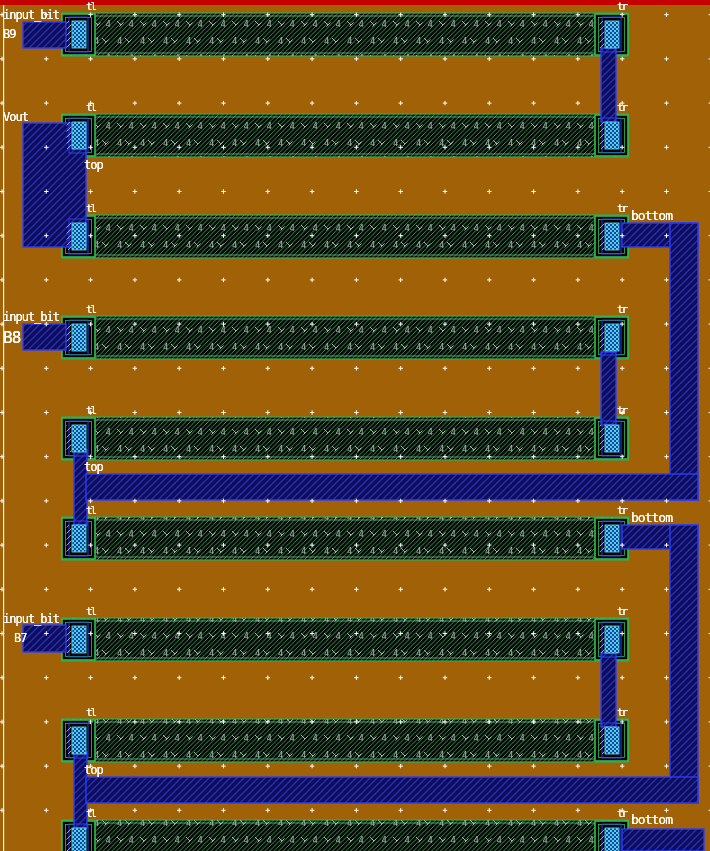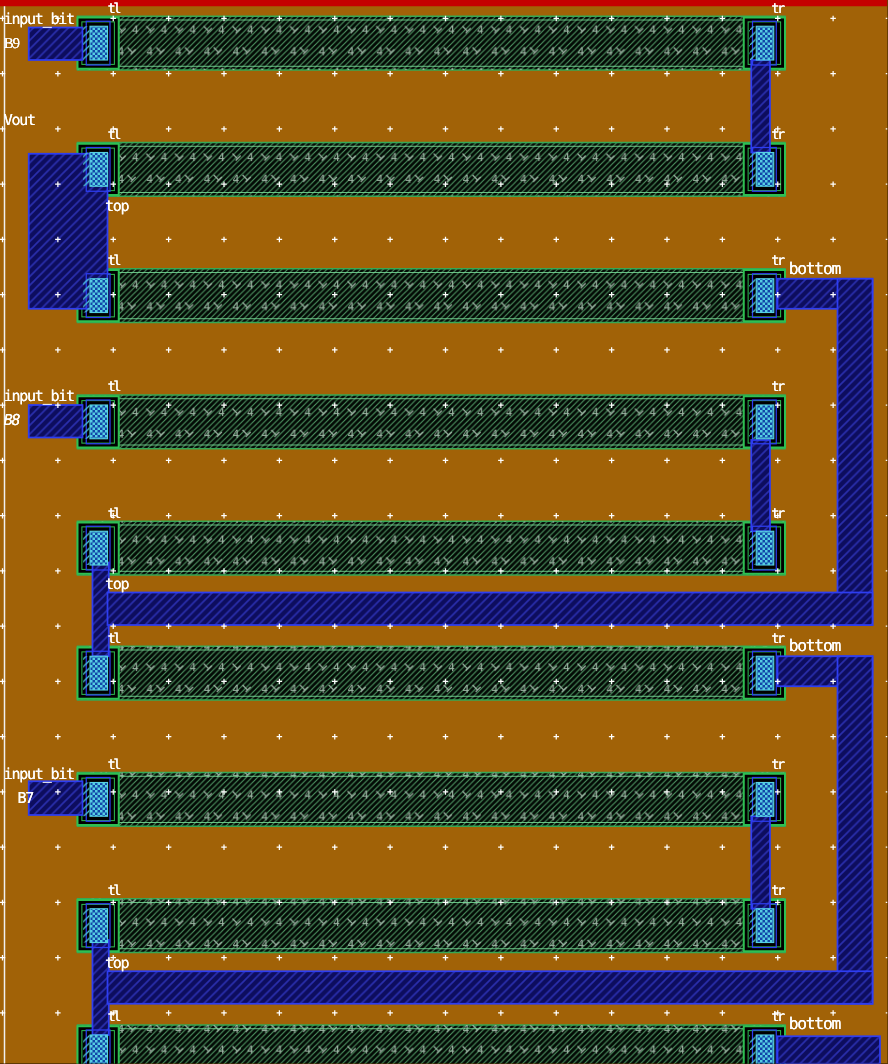--- a/index.html
+++ b/index.html
@@ -185,26 +185,26 @@
       <g>
         <rect x="0" y="0" width="710" height="5" fill="#c40000"></rect>
         <rect x="3" y="5" width="1.2" height="846" fill="#f0f0f0"></rect>
       </g>
       <g>
         <path d="M-0.2 14.7H4.2M2.0 12.5V16.9M-0.2 58.9H4.2M2.0 56.7V61.1M-0.2 103.1H4.2M2.0 100.9V105.3M-0.2 147.3H4.2M2.0 145.1V149.5M-0.2 191.5H4.2M2.0 189.3V193.7M-0.2 235.7H4.2M2.0 233.5V237.9M-0.2 279.9H4.2M2.0 277.7V282.1M-0.2 324.1H4.2M2.0 321.9V326.3M-0.2 368.3H4.2M2.0 366.1V370.5M-0.2 412.5H4.2M2.0 410.3V414.7M-0.2 456.7H4.2M2.0 454.5V458.9M-0.2 500.9H4.2M2.0 498.7V503.1M-0.2 545.1H4.2M2.0 542.9V547.3M-0.2 589.3H4.2M2.0 587.1V591.5M-0.2 633.5H4.2M2.0 631.3V635.7M-0.2 677.7H4.2M2.0 675.5V679.9M-0.2 721.9H4.2M2.0 719.7V724.1M-0.2 766.1H4.2M2.0 763.9V768.3M-0.2 810.3H4.2M2.0 808.1V812.5M-0.2 854.5H4.2M2.0 852.3V856.7M44.1 14.7H48.5M46.3 12.5V16.9M44.1 58.9H48.5M46.3 56.7V61.1M44.1 103.1H48.5M46.3 100.9V105.3M44.1 147.3H48.5M46.3 145.1V149.5M44.1 191.5H48.5M46.3 189.3V193.7M44.1 235.7H48.5M46.3 233.5V237.9M44.1 279.9H48.5M46.3 277.7V282.1M44.1 324.1H48.5M46.3 321.9V326.3M44.1 368.3H48.5M46.3 366.1V370.5M44.1 412.5H48.5M46.3 410.3V414.7M44.1 456.7H48.5M46.3 454.5V458.9M44.1 500.9H48.5M46.3 498.7V503.1M44.1 545.1H48.5M46.3 542.9V547.3M44.1 589.3H48.5M46.3 587.1V591.5M44.1 633.5H48.5M46.3 631.3V635.7M44.1 677.7H48.5M46.3 675.5V679.9M44.1 721.9H48.5M46.3 719.7V724.1M44.1 766.1H48.5M46.3 763.9V768.3M44.1 810.3H48.5M46.3 808.1V812.5M44.1 854.5H48.5M46.3 852.3V856.7M88.4 14.7H92.8M90.6 12.5V16.9M88.4 58.9H92.8M90.6 56.7V61.1M88.4 103.1H92.8M90.6 100.9V105.3M88.4 147.3H92.8M90.6 145.1V149.5M88.4 191.5H92.8M90.6 189.3V193.7M88.4 235.7H92.8M90.6 233.5V237.9M88.4 279.9H92.8M90.6 277.7V282.1M88.4 324.1H92.8M90.6 321.9V326.3M88.4 368.3H92.8M90.6 366.1V370.5M88.4 412.5H92.8M90.6 410.3V414.7M88.4 456.7H92.8M90.6 454.5V458.9M88.4 500.9H92.8M90.6 498.7V503.1M88.4 545.1H92.8M90.6 542.9V547.3M88.4 589.3H92.8M90.6 587.1V591.5M88.4 633.5H92.8M90.6 631.3V635.7M88.4 677.7H92.8M90.6 675.5V679.9M88.4 721.9H92.8M90.6 719.7V724.1M88.4 766.1H92.8M90.6 763.9V768.3M88.4 810.3H92.8M90.6 808.1V812.5M88.4 854.5H92.8M90.6 852.3V856.7M132.7 14.7H137.1M134.9 12.5V16.9M132.7 58.9H137.1M134.9 56.7V61.1M132.7 103.1H137.1M134.9 100.9V105.3M132.7 147.3H137.1M134.9 145.1V149.5M132.7 191.5H137.1M134.9 189.3V193.7M132.7 235.7H137.1M134.9 233.5V237.9M132.7 279.9H137.1M134.9 277.7V282.1M132.7 324.1H137.1M134.9 321.9V326.3M132.7 368.3H137.1M134.9 366.1V370.5M132.7 412.5H137.1M134.9 410.3V414.7M132.7 456.7H137.1M134.9 454.5V458.9M132.7 500.9H137.1M134.9 498.7V503.1M132.7 545.1H137.1M134.9 542.9V547.3M132.7 589.3H137.1M134.9 587.1V591.5M132.7 633.5H137.1M134.9 631.3V635.7M132.7 677.7H137.1M134.9 675.5V679.9M132.7 721.9H137.1M134.9 719.7V724.1M132.7 766.1H137.1M134.9 763.9V768.3M132.7 810.3H137.1M134.9 808.1V812.5M132.7 854.5H137.1M134.9 852.3V856.7M177.0 14.7H181.4M179.2 12.5V16.9M177.0 58.9H181.4M179.2 56.7V61.1M177.0 103.1H181.4M179.2 100.9V105.3M177.0 147.3H181.4M179.2 145.1V149.5M177.0 191.5H181.4M179.2 189.3V193.7M177.0 235.7H181.4M179.2 233.5V237.9M177.0 279.9H181.4M179.2 277.7V282.1M177.0 324.1H181.4M179.2 321.9V326.3M177.0 368.3H181.4M179.2 366.1V370.5M177.0 412.5H181.4M179.2 410.3V414.7M177.0 456.7H181.4M179.2 454.5V458.9M177.0 500.9H181.4M179.2 498.7V503.1M177.0 545.1H181.4M179.2 542.9V547.3M177.0 589.3H181.4M179.2 587.1V591.5M177.0 633.5H181.4M179.2 631.3V635.7M177.0 677.7H181.4M179.2 675.5V679.9M177.0 721.9H181.4M179.2 719.7V724.1M177.0 766.1H181.4M179.2 763.9V768.3M177.0 810.3H181.4M179.2 808.1V812.5M177.0 854.5H181.4M179.2 852.3V856.7M221.3 14.7H225.7M223.5 12.5V16.9M221.3 58.9H225.7M223.5 56.7V61.1M221.3 103.1H225.7M223.5 100.9V105.3M221.3 147.3H225.7M223.5 145.1V149.5M221.3 191.5H225.7M223.5 189.3V193.7M221.3 235.7H225.7M223.5 233.5V237.9M221.3 279.9H225.7M223.5 277.7V282.1M221.3 324.1H225.7M223.5 321.9V326.3M221.3 368.3H225.7M223.5 366.1V370.5M221.3 412.5H225.7M223.5 410.3V414.7M221.3 456.7H225.7M223.5 454.5V458.9M221.3 500.9H225.7M223.5 498.7V503.1M221.3 545.1H225.7M223.5 542.9V547.3M221.3 589.3H225.7M223.5 587.1V591.5M221.3 633.5H225.7M223.5 631.3V635.7M221.3 677.7H225.7M223.5 675.5V679.9M221.3 721.9H225.7M223.5 719.7V724.1M221.3 766.1H225.7M223.5 763.9V768.3M221.3 810.3H225.7M223.5 808.1V812.5M221.3 854.5H225.7M223.5 852.3V856.7M265.6 14.7H270.0M267.8 12.5V16.9M265.6 58.9H270.0M267.8 56.7V61.1M265.6 103.1H270.0M267.8 100.9V105.3M265.6 147.3H270.0M267.8 145.1V149.5M265.6 191.5H270.0M267.8 189.3V193.7M265.6 235.7H270.0M267.8 233.5V237.9M265.6 279.9H270.0M267.8 277.7V282.1M265.6 324.1H270.0M267.8 321.9V326.3M265.6 368.3H270.0M267.8 366.1V370.5M265.6 412.5H270.0M267.8 410.3V414.7M265.6 456.7H270.0M267.8 454.5V458.9M265.6 500.9H270.0M267.8 498.7V503.1M265.6 545.1H270.0M267.8 542.9V547.3M265.6 589.3H270.0M267.8 587.1V591.5M265.6 633.5H270.0M267.8 631.3V635.7M265.6 677.7H270.0M267.8 675.5V679.9M265.6 721.9H270.0M267.8 719.7V724.1M265.6 766.1H270.0M267.8 763.9V768.3M265.6 810.3H270.0M267.8 808.1V812.5M265.6 854.5H270.0M267.8 852.3V856.7M309.9 14.7H314.3M312.1 12.5V16.9M309.9 58.9H314.3M312.1 56.7V61.1M309.9 103.1H314.3M312.1 100.9V105.3M309.9 147.3H314.3M312.1 145.1V149.5M309.9 191.5H314.3M312.1 189.3V193.7M309.9 235.7H314.3M312.1 233.5V237.9M309.9 279.9H314.3M312.1 277.7V282.1M309.9 324.1H314.3M312.1 321.9V326.3M309.9 368.3H314.3M312.1 366.1V370.5M309.9 412.5H314.3M312.1 410.3V414.7M309.9 456.7H314.3M312.1 454.5V458.9M309.9 500.9H314.3M312.1 498.7V503.1M309.9 545.1H314.3M312.1 542.9V547.3M309.9 589.3H314.3M312.1 587.1V591.5M309.9 633.5H314.3M312.1 631.3V635.7M309.9 677.7H314.3M312.1 675.5V679.9M309.9 721.9H314.3M312.1 719.7V724.1M309.9 766.1H314.3M312.1 763.9V768.3M309.9 810.3H314.3M312.1 808.1V812.5M309.9 854.5H314.3M312.1 852.3V856.7M354.2 14.7H358.6M356.4 12.5V16.9M354.2 58.9H358.6M356.4 56.7V61.1M354.2 103.1H358.6M356.4 100.9V105.3M354.2 147.3H358.6M356.4 145.1V149.5M354.2 191.5H358.6M356.4 189.3V193.7M354.2 235.7H358.6M356.4 233.5V237.9M354.2 279.9H358.6M356.4 277.7V282.1M354.2 324.1H358.6M356.4 321.9V326.3M354.2 368.3H358.6M356.4 366.1V370.5M354.2 412.5H358.6M356.4 410.3V414.7M354.2 456.7H358.6M356.4 454.5V458.9M354.2 500.9H358.6M356.4 498.7V503.1M354.2 545.1H358.6M356.4 542.9V547.3M354.2 589.3H358.6M356.4 587.1V591.5M354.2 633.5H358.6M356.4 631.3V635.7M354.2 677.7H358.6M356.4 675.5V679.9M354.2 721.9H358.6M356.4 719.7V724.1M354.2 766.1H358.6M356.4 763.9V768.3M354.2 810.3H358.6M356.4 808.1V812.5M354.2 854.5H358.6M356.4 852.3V856.7M398.5 14.7H402.9M400.7 12.5V16.9M398.5 58.9H402.9M400.7 56.7V61.1M398.5 103.1H402.9M400.7 100.9V105.3M398.5 147.3H402.9M400.7 145.1V149.5M398.5 191.5H402.9M400.7 189.3V193.7M398.5 235.7H402.9M400.7 233.5V237.9M398.5 279.9H402.9M400.7 277.7V282.1M398.5 324.1H402.9M400.7 321.9V326.3M398.5 368.3H402.9M400.7 366.1V370.5M398.5 412.5H402.9M400.7 410.3V414.7M398.5 456.7H402.9M400.7 454.5V458.9M398.5 500.9H402.9M400.7 498.7V503.1M398.5 545.1H402.9M400.7 542.9V547.3M398.5 589.3H402.9M400.7 587.1V591.5M398.5 633.5H402.9M400.7 631.3V635.7M398.5 677.7H402.9M400.7 675.5V679.9M398.5 721.9H402.9M400.7 719.7V724.1M398.5 766.1H402.9M400.7 763.9V768.3M398.5 810.3H402.9M400.7 808.1V812.5M398.5 854.5H402.9M400.7 852.3V856.7M442.8 14.7H447.2M445.0 12.5V16.9M442.8 58.9H447.2M445.0 56.7V61.1M442.8 103.1H447.2M445.0 100.9V105.3M442.8 147.3H447.2M445.0 145.1V149.5M442.8 191.5H447.2M445.0 189.3V193.7M442.8 235.7H447.2M445.0 233.5V237.9M442.8 279.9H447.2M445.0 277.7V282.1M442.8 324.1H447.2M445.0 321.9V326.3M442.8 368.3H447.2M445.0 366.1V370.5M442.8 412.5H447.2M445.0 410.3V414.7M442.8 456.7H447.2M445.0 454.5V458.9M442.8 500.9H447.2M445.0 498.7V503.1M442.8 545.1H447.2M445.0 542.9V547.3M442.8 589.3H447.2M445.0 587.1V591.5M442.8 633.5H447.2M445.0 631.3V635.7M442.8 677.7H447.2M445.0 675.5V679.9M442.8 721.9H447.2M445.0 719.7V724.1M442.8 766.1H447.2M445.0 763.9V768.3M442.8 810.3H447.2M445.0 808.1V812.5M442.8 854.5H447.2M445.0 852.3V856.7M487.1 14.7H491.5M489.3 12.5V16.9M487.1 58.9H491.5M489.3 56.7V61.1M487.1 103.1H491.5M489.3 100.9V105.3M487.1 147.3H491.5M489.3 145.1V149.5M487.1 191.5H491.5M489.3 189.3V193.7M487.1 235.7H491.5M489.3 233.5V237.9M487.1 279.9H491.5M489.3 277.7V282.1M487.1 324.1H491.5M489.3 321.9V326.3M487.1 368.3H491.5M489.3 366.1V370.5M487.1 412.5H491.5M489.3 410.3V414.7M487.1 456.7H491.5M489.3 454.5V458.9M487.1 500.9H491.5M489.3 498.7V503.1M487.1 545.1H491.5M489.3 542.9V547.3M487.1 589.3H491.5M489.3 587.1V591.5M487.1 633.5H491.5M489.3 631.3V635.7M487.1 677.7H491.5M489.3 675.5V679.9M487.1 721.9H491.5M489.3 719.7V724.1M487.1 766.1H491.5M489.3 763.9V768.3M487.1 810.3H491.5M489.3 808.1V812.5M487.1 854.5H491.5M489.3 852.3V856.7M531.4 14.7H535.8M533.6 12.5V16.9M531.4 58.9H535.8M533.6 56.7V61.1M531.4 103.1H535.8M533.6 100.9V105.3M531.4 147.3H535.8M533.6 145.1V149.5M531.4 191.5H535.8M533.6 189.3V193.7M531.4 235.7H535.8M533.6 233.5V237.9M531.4 279.9H535.8M533.6 277.7V282.1M531.4 324.1H535.8M533.6 321.9V326.3M531.4 368.3H535.8M533.6 366.1V370.5M531.4 412.5H535.8M533.6 410.3V414.7M531.4 456.7H535.8M533.6 454.5V458.9M531.4 500.9H535.8M533.6 498.7V503.1M531.4 545.1H535.8M533.6 542.9V547.3M531.4 589.3H535.8M533.6 587.1V591.5M531.4 633.5H535.8M533.6 631.3V635.7M531.4 677.7H535.8M533.6 675.5V679.9M531.4 721.9H535.8M533.6 719.7V724.1M531.4 766.1H535.8M533.6 763.9V768.3M531.4 810.3H535.8M533.6 808.1V812.5M531.4 854.5H535.8M533.6 852.3V856.7M575.7 14.7H580.1M577.9 12.5V16.9M575.7 58.9H580.1M577.9 56.7V61.1M575.7 103.1H580.1M577.9 100.9V105.3M575.7 147.3H580.1M577.9 145.1V149.5M575.7 191.5H580.1M577.9 189.3V193.7M575.7 235.7H580.1M577.9 233.5V237.9M575.7 279.9H580.1M577.9 277.7V282.1M575.7 324.1H580.1M577.9 321.9V326.3M575.7 368.3H580.1M577.9 366.1V370.5M575.7 412.5H580.1M577.9 410.3V414.7M575.7 456.7H580.1M577.9 454.5V458.9M575.7 500.9H580.1M577.9 498.7V503.1M575.7 545.1H580.1M577.9 542.9V547.3M575.7 589.3H580.1M577.9 587.1V591.5M575.7 633.5H580.1M577.9 631.3V635.7M575.7 677.7H580.1M577.9 675.5V679.9M575.7 721.9H580.1M577.9 719.7V724.1M575.7 766.1H580.1M577.9 763.9V768.3M575.7 810.3H580.1M577.9 808.1V812.5M575.7 854.5H580.1M577.9 852.3V856.7M620.0 14.7H624.4M622.2 12.5V16.9M620.0 58.9H624.4M622.2 56.7V61.1M620.0 103.1H624.4M622.2 100.9V105.3M620.0 147.3H624.4M622.2 145.1V149.5M620.0 191.5H624.4M622.2 189.3V193.7M620.0 235.7H624.4M622.2 233.5V237.9M620.0 279.9H624.4M622.2 277.7V282.1M620.0 324.1H624.4M622.2 321.9V326.3M620.0 368.3H624.4M622.2 366.1V370.5M620.0 412.5H624.4M622.2 410.3V414.7M620.0 456.7H624.4M622.2 454.5V458.9M620.0 500.9H624.4M622.2 498.7V503.1M620.0 545.1H624.4M622.2 542.9V547.3M620.0 589.3H624.4M622.2 587.1V591.5M620.0 633.5H624.4M622.2 631.3V635.7M620.0 677.7H624.4M622.2 675.5V679.9M620.0 721.9H624.4M622.2 719.7V724.1M620.0 766.1H624.4M622.2 763.9V768.3M620.0 810.3H624.4M622.2 808.1V812.5M620.0 854.5H624.4M622.2 852.3V856.7M664.3 14.7H668.7M666.5 12.5V16.9M664.3 58.9H668.7M666.5 56.7V61.1M664.3 103.1H668.7M666.5 100.9V105.3M664.3 147.3H668.7M666.5 145.1V149.5M664.3 191.5H668.7M666.5 189.3V193.7M664.3 235.7H668.7M666.5 233.5V237.9M664.3 279.9H668.7M666.5 277.7V282.1M664.3 324.1H668.7M666.5 321.9V326.3M664.3 368.3H668.7M666.5 366.1V370.5M664.3 412.5H668.7M666.5 410.3V414.7M664.3 456.7H668.7M666.5 454.5V458.9M664.3 500.9H668.7M666.5 498.7V503.1M664.3 545.1H668.7M666.5 542.9V547.3M664.3 589.3H668.7M666.5 587.1V591.5M664.3 633.5H668.7M666.5 631.3V635.7M664.3 677.7H668.7M666.5 675.5V679.9M664.3 721.9H668.7M666.5 719.7V724.1M664.3 766.1H668.7M666.5 763.9V768.3M664.3 810.3H668.7M666.5 808.1V812.5M664.3 854.5H668.7M666.5 852.3V856.7M708.6 14.7H713.0M710.8 12.5V16.9M708.6 58.9H713.0M710.8 56.7V61.1M708.6 103.1H713.0M710.8 100.9V105.3M708.6 147.3H713.0M710.8 145.1V149.5M708.6 191.5H713.0M710.8 189.3V193.7M708.6 235.7H713.0M710.8 233.5V237.9M708.6 279.9H713.0M710.8 277.7V282.1M708.6 324.1H713.0M710.8 321.9V326.3M708.6 368.3H713.0M710.8 366.1V370.5M708.6 412.5H713.0M710.8 410.3V414.7M708.6 456.7H713.0M710.8 454.5V458.9M708.6 500.9H713.0M710.8 498.7V503.1M708.6 545.1H713.0M710.8 542.9V547.3M708.6 589.3H713.0M710.8 587.1V591.5M708.6 633.5H713.0M710.8 631.3V635.7M708.6 677.7H713.0M710.8 675.5V679.9M708.6 721.9H713.0M710.8 719.7V724.1M708.6 766.1H713.0M710.8 763.9V768.3M708.6 810.3H713.0M710.8 808.1V812.5M708.6 854.5H713.0M710.8 852.3V856.7" stroke="#ffffff" stroke-width="1" fill="none"></path>
       </g>
     </svg>
   <div id="labels">
       <div class="lay-label" style="left: 3px; top: 9px; font-size: 12px;">input_bit</div>
-      <div class="lay-label" style="left: 3px; top: 28px; font-size: 12px; font-family: Liberation Serif, serif;">B9</div>
-      <div class="lay-label" style="left: 3px; top: 90px; font-size: 12px;">Vout</div>
+      <div class="lay-label" style="left: 3px; top: 28px; font-size: 12px;">B9</div>
+      <div class="lay-label" style="left: 3px; top: 111px; font-size: 12px;">Vout</div>
       <div class="lay-label" style="left: 84px; top: 159px; font-size: 12px;">top</div>
       <div class="lay-label" style="left: 631px; top: 209px; font-size: 13px;">bottom</div>
       <div class="lay-label" style="left: 3px; top: 311px; font-size: 12px;">input_bit</div>
-      <div class="lay-label" style="left: 3px; top: 330px; font-size: 12px; font-style: italic;">B8</div>
+      <div class="lay-label" style="left: 3px; top: 330px; font-size: 16px;">B8</div>
       <div class="lay-label" style="left: 84px; top: 461px; font-size: 12px;">top</div>
       <div class="lay-label" style="left: 631px; top: 511px; font-size: 13px;">bottom</div>
       <div class="lay-label" style="left: 3px; top: 613px; font-size: 12px;">input_bit</div>
       <div class="lay-label" style="left: 14px; top: 632px; font-size: 12px;">B7</div>
       <div class="lay-label" style="left: 84px; top: 764px; font-size: 12px;">top</div>
       <div class="lay-label" style="left: 631px; top: 813px; font-size: 13px;">bottom</div>
       <div class="lay-label term" style="left: 66px; top: 1px; font-size: 11px;">tl</div>
       <div class="lay-label term" style="left: 597px; top: 1px; font-size: 11px;">tr</div>
       <div class="lay-label term" style="left: 66px; top: 102px; font-size: 11px;">tl</div>
       <div class="lay-label term" style="left: 597px; top: 102px; font-size: 11px;">tr</div>

